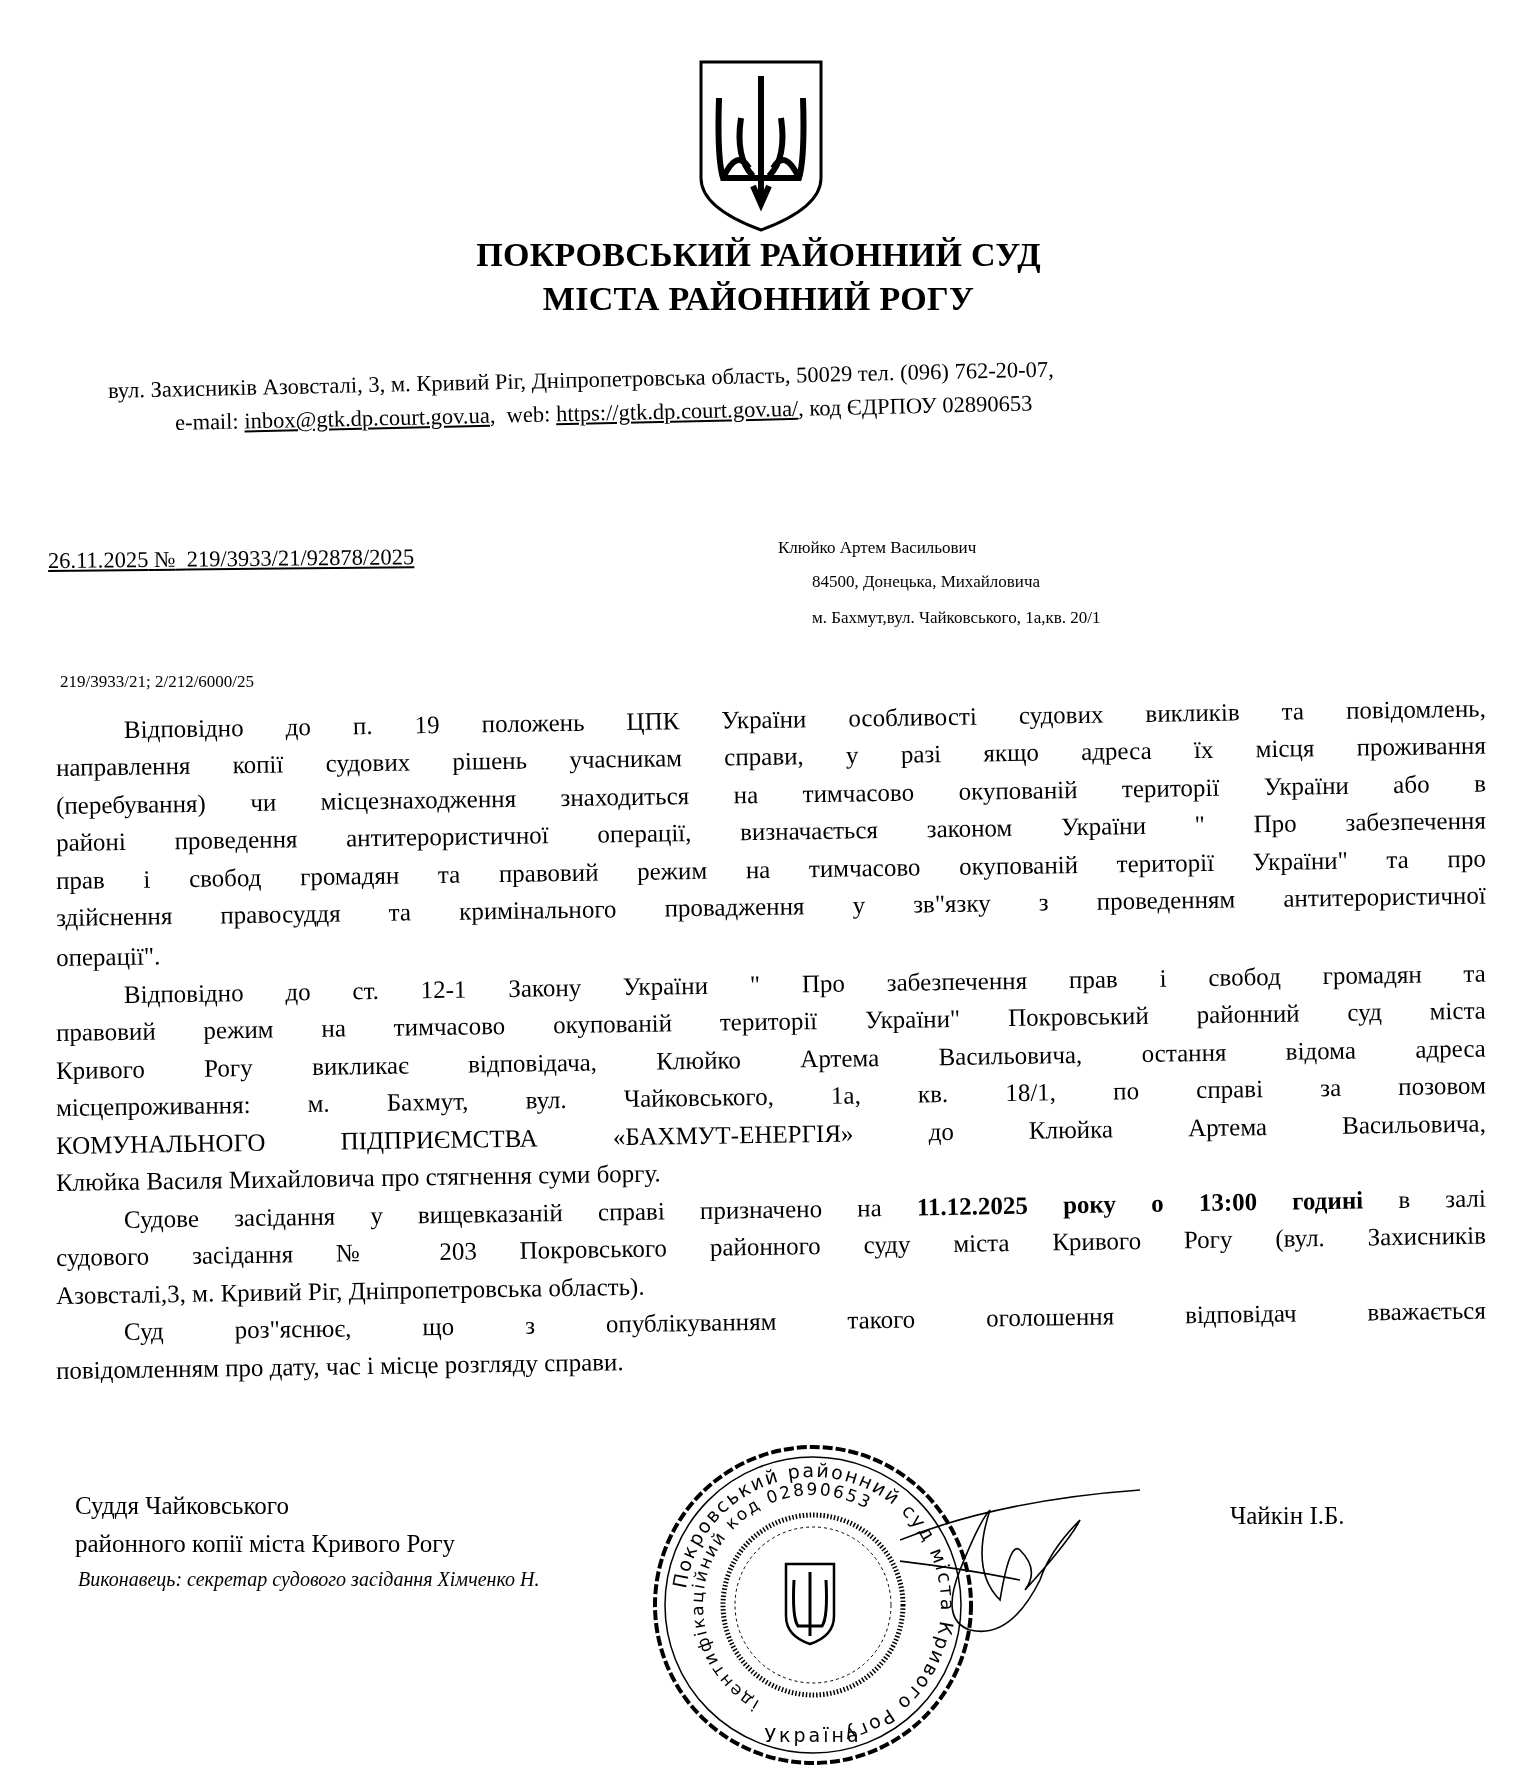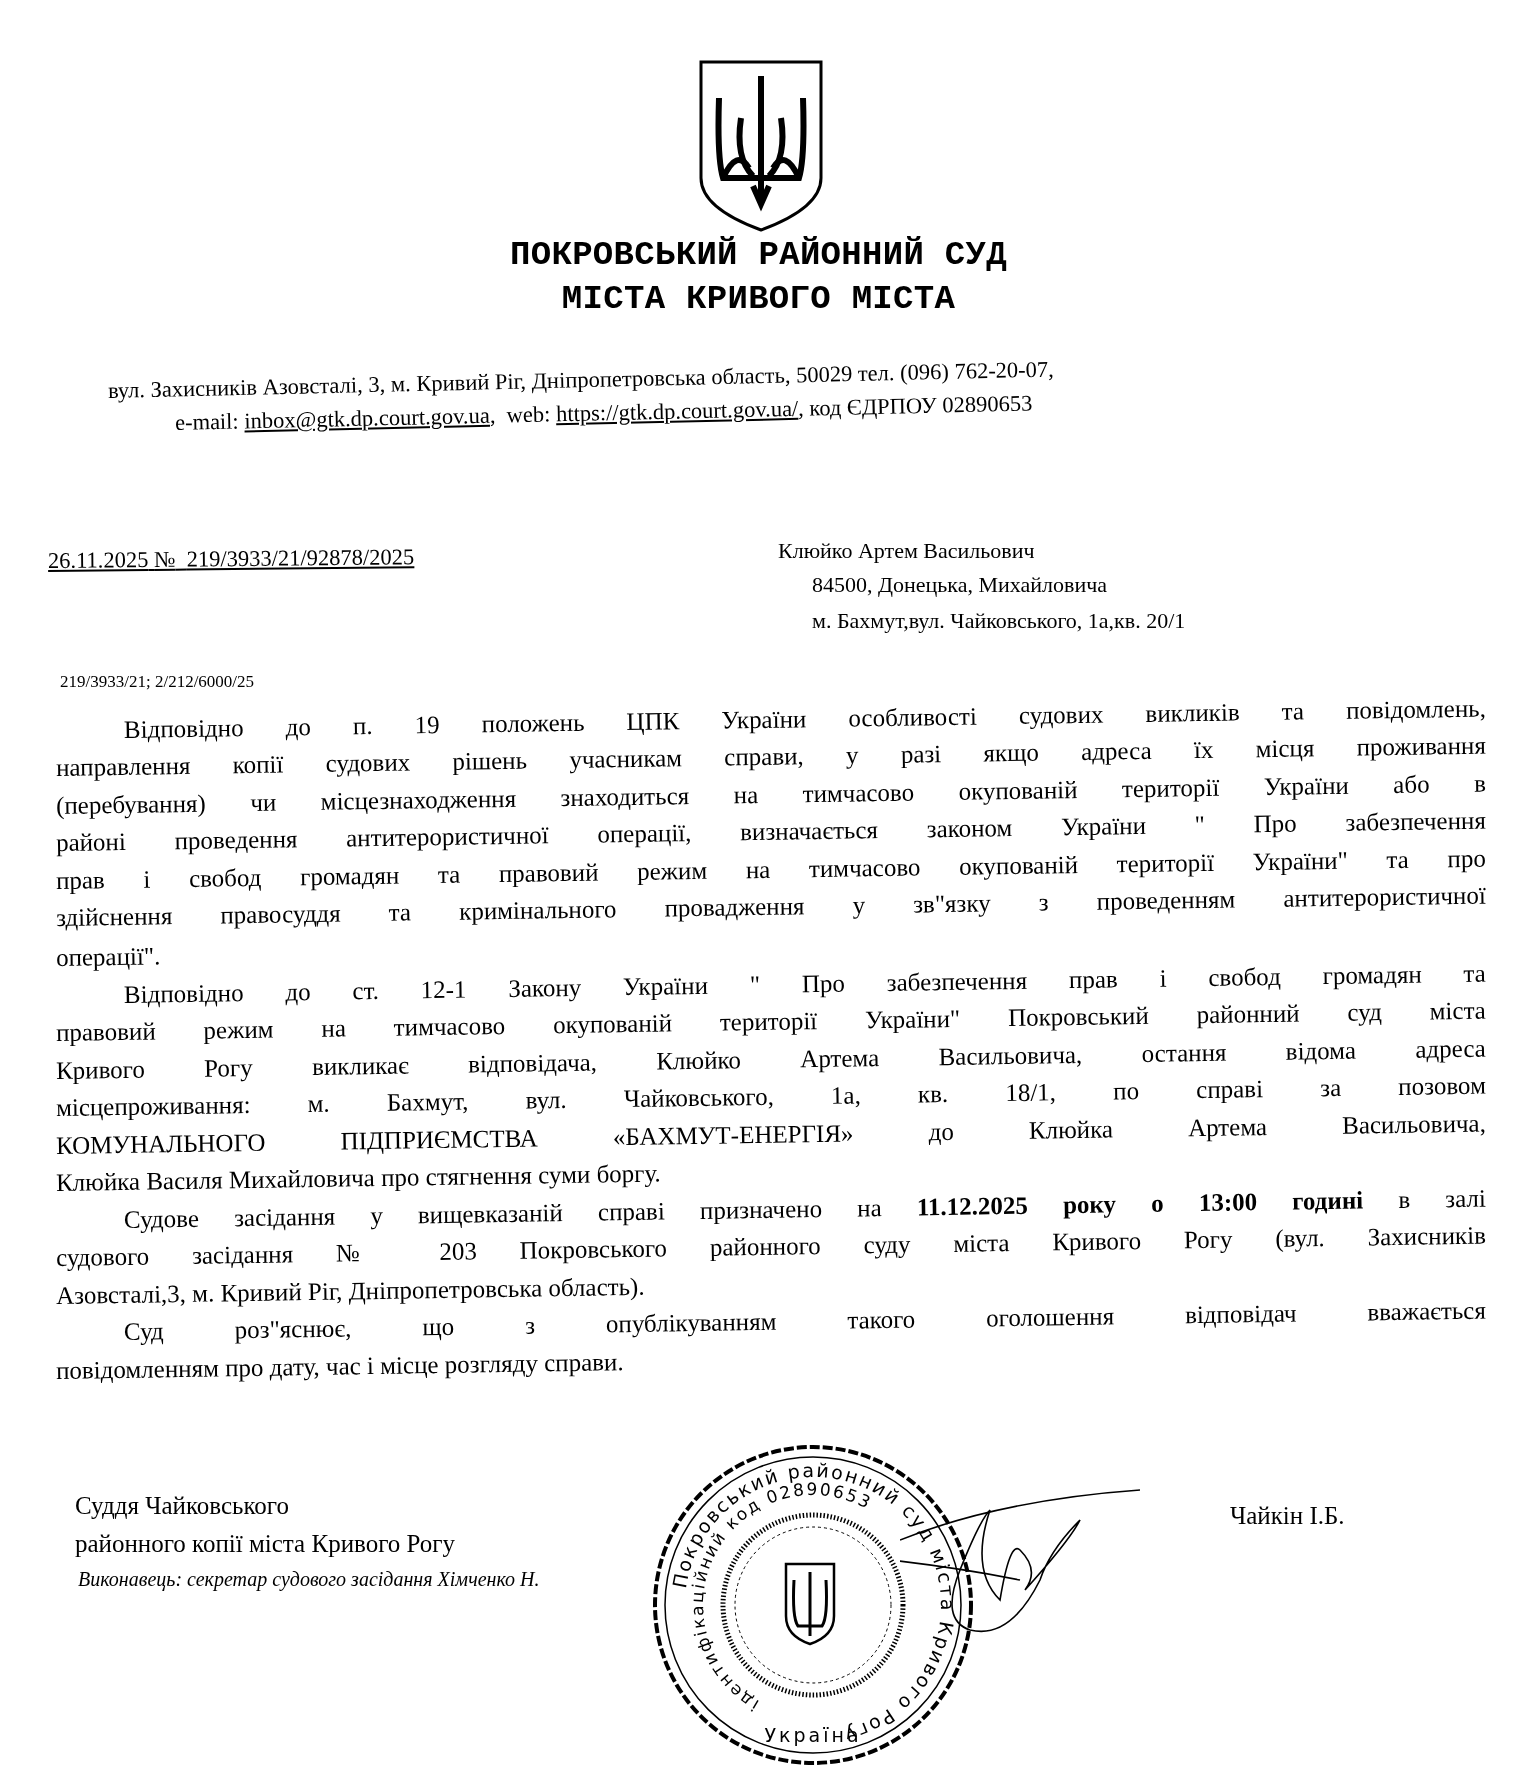--- a/index.html
+++ b/index.html
@@ -2,33 +2,33 @@
 <html><head>
 <meta charset="utf-8">
 <style>
   html, body { margin:0; padding:0; background:#ffffff; }
   body { width:1517px; height:1778px; position:relative; overflow:hidden;
          font-family:"Liberation Serif", "DejaVu Serif", serif; color:#000; }
   .abs { position:absolute; white-space:nowrap; }
 
   #emblem { left:697px; top:58px; width:128px; height:174px; }
 
-  .title { left:0; width:1517px; text-align:center; font-weight:bold; font-size:34px; letter-spacing:0.3px;font-family:Liberation Mono, monospace; }
+  .title { left:0; width:1517px; text-align:center; font-weight:bold; font-size:34px; letter-spacing:0.3px; }
   #title1 { top:236px; }
   #title2 { top:280px; }
 
   .contact { font-size:22.5px; }
   #addr-line { left:108px; top:378px; transform:rotate(-1.3deg); transform-origin:left center; }
   #contact-line { left:175px; top:410px; transform:rotate(-1.3deg); transform-origin:left center; }
   .u { text-decoration:underline; }
 
   #outgoing { left:48px; top:548px; font-size:22.5px; text-decoration:underline; transform:rotate(-0.6deg); transform-origin:left center; }
   #case-ref { left:60px; top:672px; font-size:17px; }
 
-  .recip { font-size:22px; }
+  .recip { font-size:17px; }
   #recip-name { left:778px; top:538px; }
   #recip-l1 { left:812px; top:572px; }
   #recip-l2 { left:812px; top:608px; }
 
   .body-text { left:56px; width:1430px; font-size:25px; line-height:37.5px; text-align:justify; white-space:normal; }
   .line { position:absolute; left:0; width:1430px; white-space:nowrap; text-align-last:justify; text-align:justify; }
   .line.last { text-align-last:left; }
   .indent { padding-left:68px; box-sizing:border-box; }
   .rot { transform:rotate(-0.9deg); transform-origin:left center; }
   b.strong { font-weight:bold; }
@@ -51,21 +51,21 @@
     <path d="M22,40 Q20,100 26,120 H102 Q108,100 106,40"></path>
     <path d="M26,120 Q40,90 52,110"></path>
     <path d="M102,120 Q88,90 76,110"></path>
     <path d="M44,60 Q38,100 56,118"></path>
     <path d="M84,60 Q90,100 72,118"></path>
     <path d="M56,128 L64,146 L72,128"></path>
   </g>
 </svg>
 
 <div id="title1" class="abs title">ПОКРОВСЬКИЙ РАЙОННИЙ СУД</div>
-<div id="title2" class="abs title">МІСТА КРИВОГО МІСТА</div>
+<div id="title2" class="abs title">МІСТА РАЙОННИЙ РОГУ</div>
 
 <div id="addr-line" class="abs contact">вул. Захисників Азовсталі, 3, м. Кривий Ріг,  Дніпропетровська область, 50029 тел. (096) 762-20-07,</div>
 <div id="contact-line" class="abs contact">
   <span>e-mail:</span>
   <span class="u">inbox@gtk.dp.court.gov.ua</span>,&nbsp;
   <span>web:</span>
   <span class="u">https://gtk.dp.court.gov.ua/</span><span>, код ЄДРПОУ 02890653</span>
 </div>
 
 <div id="outgoing" class="abs">

